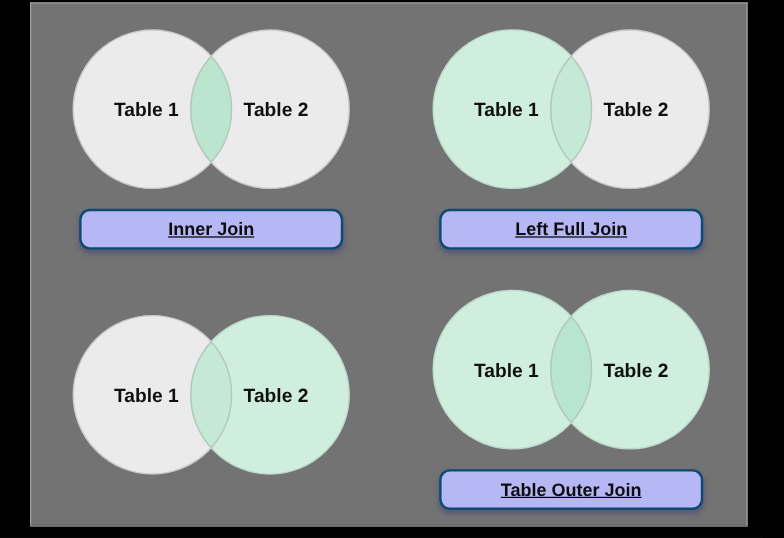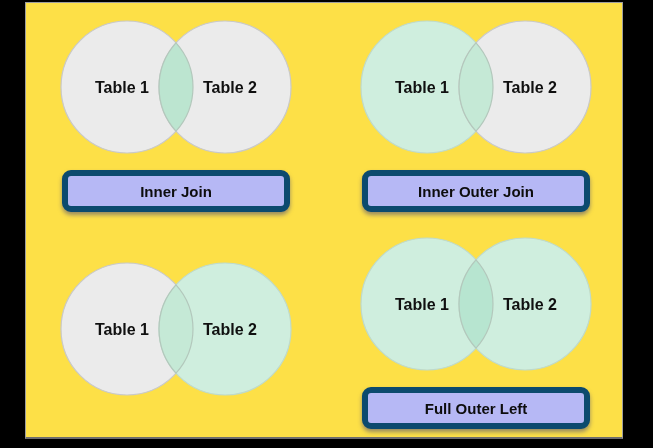--- a/index.html
+++ b/index.html
@@ -7,21 +7,21 @@
     position:relative;
     width:653px;height:448px;
     background:#000;
     font-family:"Liberation Sans", sans-serif;
     overflow:hidden;
   }
   .panel{
     position:absolute;
     left:25px;top:2px;
     width:596px;height:434px;
-    background:#fde047;
+    background:#737373;
     border:1px solid #9e9e9e;
     border-bottom:2px solid #6e6e6e;
   }
   .grid{
     display:grid;
     width:100%;height:100%;
     grid-template-columns:1fr 1fr;
     grid-template-rows:1fr 1fr;
   }
   .quadrant{
@@ -35,24 +35,25 @@
   .venn text{
     font-family:"Liberation Sans", sans-serif;
     font-weight:bold;
     font-size:16px;
     fill:#101010;
   }
   .join-btn{
     width:216px;height:30px;
     display:flex;align-items:center;justify-content:center;
     background:#b6b8f5;
-    border:6px solid #0c4a6e;
+    border:2px solid #0c4a6e;
     border-radius:9px;
     box-shadow:0 3px 4px rgba(70,70,120,0.55);
     cursor:pointer;
+    text-decoration:underline;
   }
   .join-btn span{
     font-weight:bold;
     font-size:15px;
     color:#0d0d0d;
   }
 </style>
 </head>
 <body>
 
@@ -74,21 +75,21 @@
 
   <div class="quadrant">
     <svg class="venn" width="300" height="152" viewBox="0 0 300 152">
       <circle class="c-left" cx="101" cy="76" r="66" stroke-width="1.2" fill="#cfeede" stroke="#bedacc"></circle>
       <circle class="c-right" cx="199" cy="76" r="66" stroke-width="1.2" fill="#ebebeb" stroke="#c9c9c9"></circle>
       <path class="lens" stroke-width="1.2" d="M150,31.8 A66,66 0 0 1 150,120.2 A66,66 0 0 1 150,31.8 Z" fill="#c5e9d6" stroke="#b3c8bc"></path>
       <text class="t1" x="96" y="82" text-anchor="middle">Table 1</text>
       <text class="t2" x="204" y="82" text-anchor="middle">Table 2</text>
     </svg>
     <div class="join-btn">
-      <span>Inner Outer Join</span>
+      <span>Left Full Join</span>
     </div>
   </div>
 
   <div class="quadrant">
     <svg class="venn" width="300" height="152" viewBox="0 0 300 152">
       <circle class="c-left" cx="101" cy="76" r="66" stroke-width="1.2" fill="#ebebeb" stroke="#c9c9c9"></circle>
       <circle class="c-right" cx="199" cy="76" r="66" stroke-width="1.2" fill="#cfeede" stroke="#bedacc"></circle>
       <path class="lens" stroke-width="1.2" d="M150,31.8 A66,66 0 0 1 150,120.2 A66,66 0 0 1 150,31.8 Z" fill="#c5e9d6" stroke="#b3c8bc"></path>
       <text class="t1" x="96" y="82" text-anchor="middle">Table 1</text>
       <text class="t2" x="204" y="82" text-anchor="middle">Table 2</text>
@@ -97,18 +98,18 @@
 
   <div class="quadrant">
     <svg class="venn" width="300" height="152" viewBox="0 0 300 152">
       <circle class="c-left" cx="101" cy="76" r="66" stroke-width="1.2" fill="#cfeede" stroke="#bedacc"></circle>
       <circle class="c-right" cx="199" cy="76" r="66" stroke-width="1.2" fill="#cfeede" stroke="#bedacc"></circle>
       <path class="lens" stroke-width="1.2" d="M150,31.8 A66,66 0 0 1 150,120.2 A66,66 0 0 1 150,31.8 Z" fill="#b7e5d0" stroke="#b3c8bc"></path>
       <text class="t1" x="96" y="82" text-anchor="middle">Table 1</text>
       <text class="t2" x="204" y="82" text-anchor="middle">Table 2</text>
     </svg>
     <div class="join-btn">
-      <span>Full Outer Left</span>
+      <span>Table Outer Join</span>
     </div>
   </div>
 </div>
   </div>
 </div>
 
 </body></html>

